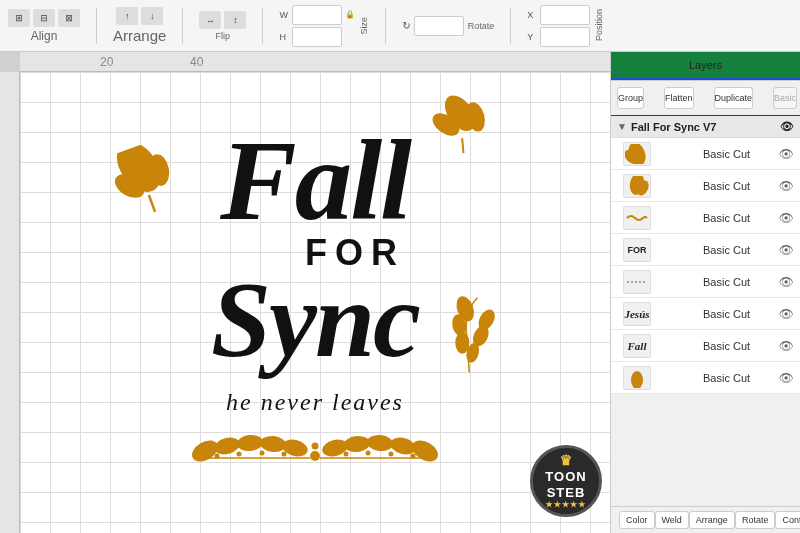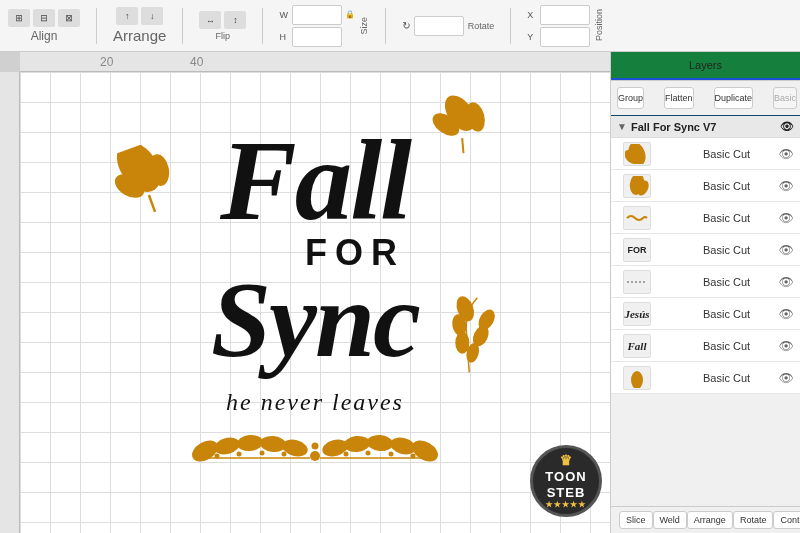--- a/index.html
+++ b/index.html
@@ -655,21 +655,21 @@
               <ellipse cx="12" cy="12" rx="6" ry="9" fill="#c8850a" transform="rotate(0,12,12)"></ellipse>
             </svg>
         </div>
         <span class="layer-name">Basic Cut</span>
         <div class="layer-eye">👁</div>
       </div>
 
     </div>
 
     <div class="bottom-panel">
-      <button class="bottom-btn">Slice</button>
+      <button class="bottom-btn">Color</button>
       <button class="bottom-btn">Weld</button>
       <button class="bottom-btn">Arrange</button>
       <button class="bottom-btn">Rotate</button>
       <button class="bottom-btn">Contour</button>
     </div>
   </div>
 
 </div>
 
 </body></html>

